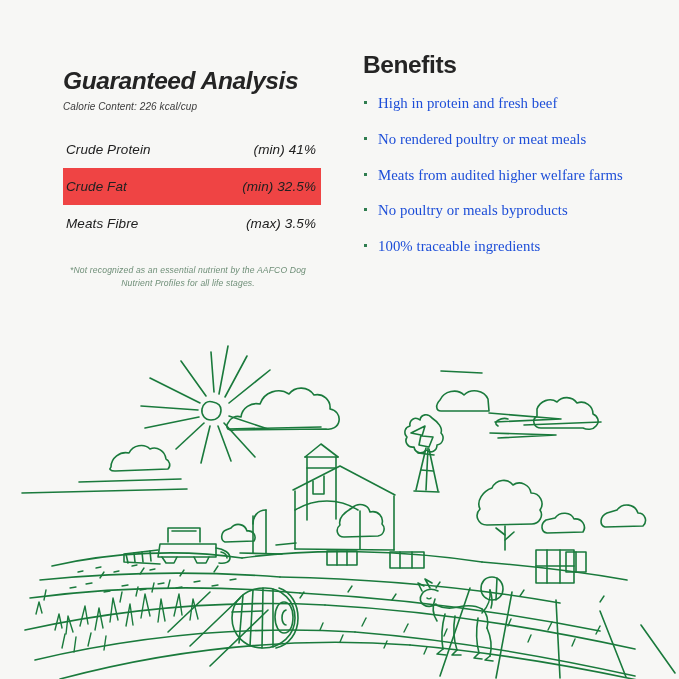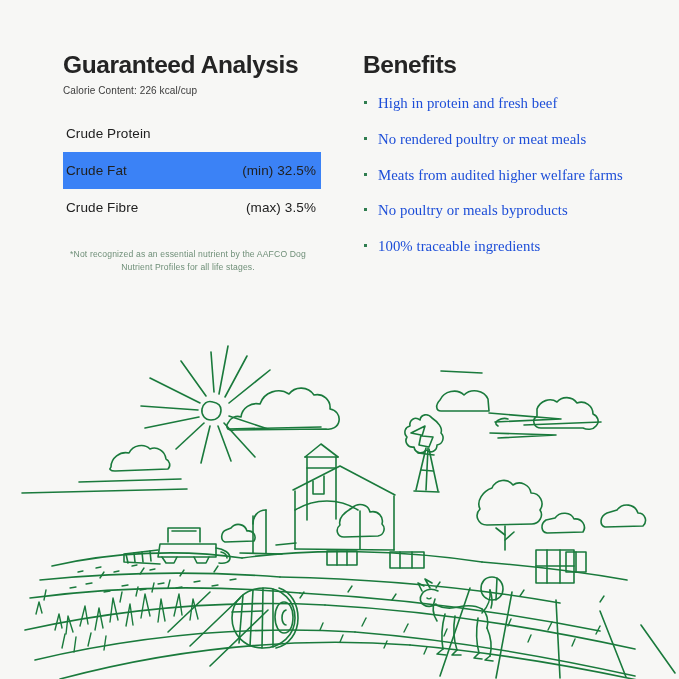--- a/index.html
+++ b/index.html
@@ -18,22 +18,23 @@
     position: relative;
     width: 679px;
     height: 679px;
     background: #f7f7f5;
   }
 
   
   .col-left {
     position: absolute;
     left: 63px;
-    top: 52px;
+    top: 68px;
     width: 258px;
+    font-style: italic;
   }
   .col-right {
     position: absolute;
     left: 363px;
     top: 52px;
     width: 260px;
   }
 
   
   .heading {
@@ -63,21 +64,21 @@
   }
   .analysis-row {
     display: flex;
     align-items: baseline;
     justify-content: space-between;
     height: 37px;
     padding: 0 5px 0 3px;
     box-sizing: border-box;
   }
   .analysis-row.stripe {
-    background: #3b82f6;
+    background: #ef4444;
   }
   .analysis-row .nutrient {
     font-size: 13.5px;
     color: #212121;
     letter-spacing: 0.1px;
     line-height: 37px;
   }
   .analysis-row .value {
     font-size: 13.5px;
     color: #212121;
@@ -141,27 +142,28 @@
 
 <div class="page">
 
   <div class="col-left">
     <h1 class="heading">Guaranteed Analysis</h1>
     <p class="subtitle">Calorie Content: 226 kcal/cup</p>
 
     <div class="analysis-table">
       <div class="analysis-row">
         <span class="nutrient">Crude Protein</span>
+        <span class="value">(min) 41%</span>
       </div>
       <div class="analysis-row stripe">
         <span class="nutrient">Crude Fat</span>
         <span class="value">(min) 32.5%</span>
       </div>
       <div class="analysis-row">
-        <span class="nutrient">Crude Fibre</span>
+        <span class="nutrient">Meats Fibre</span>
         <span class="value">(max) 3.5%</span>
       </div>
     </div>
 
     <p class="footnote">*Not recognized as an essential nutrient by the AAFCO Dog Nutrient Profiles for all life stages.</p>
   </div>
 
   <div class="col-right">
     <h1 class="heading heading-benefits">Benefits</h1>
     <ul class="benefits-list">

